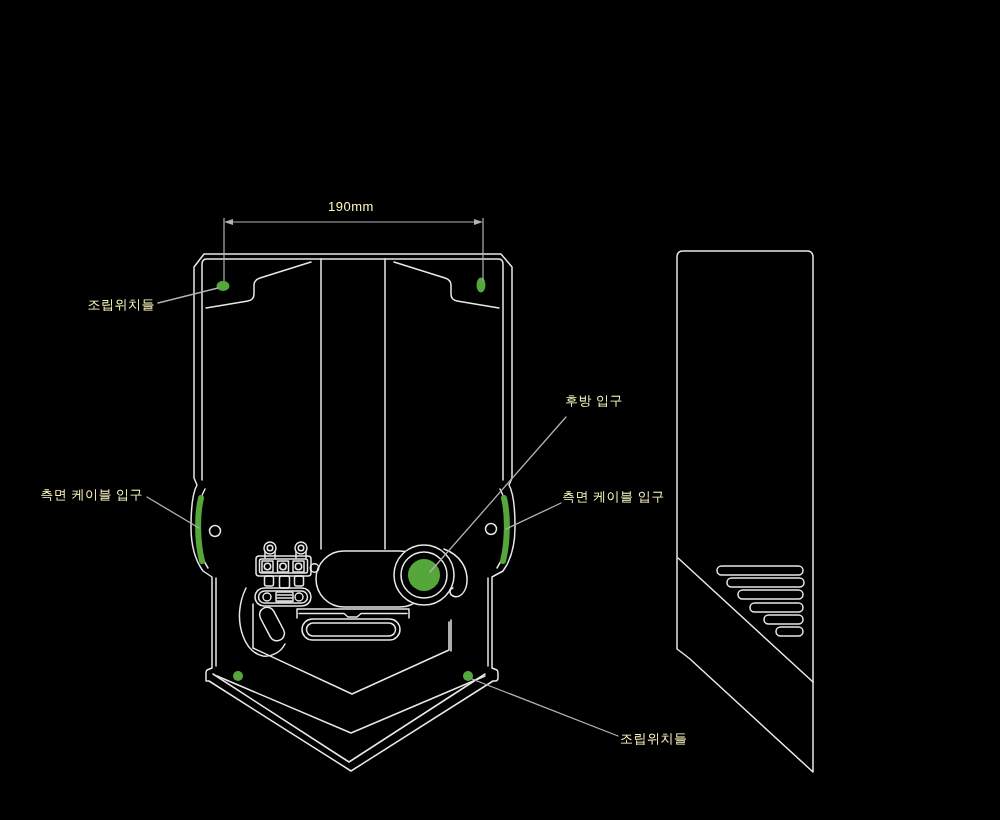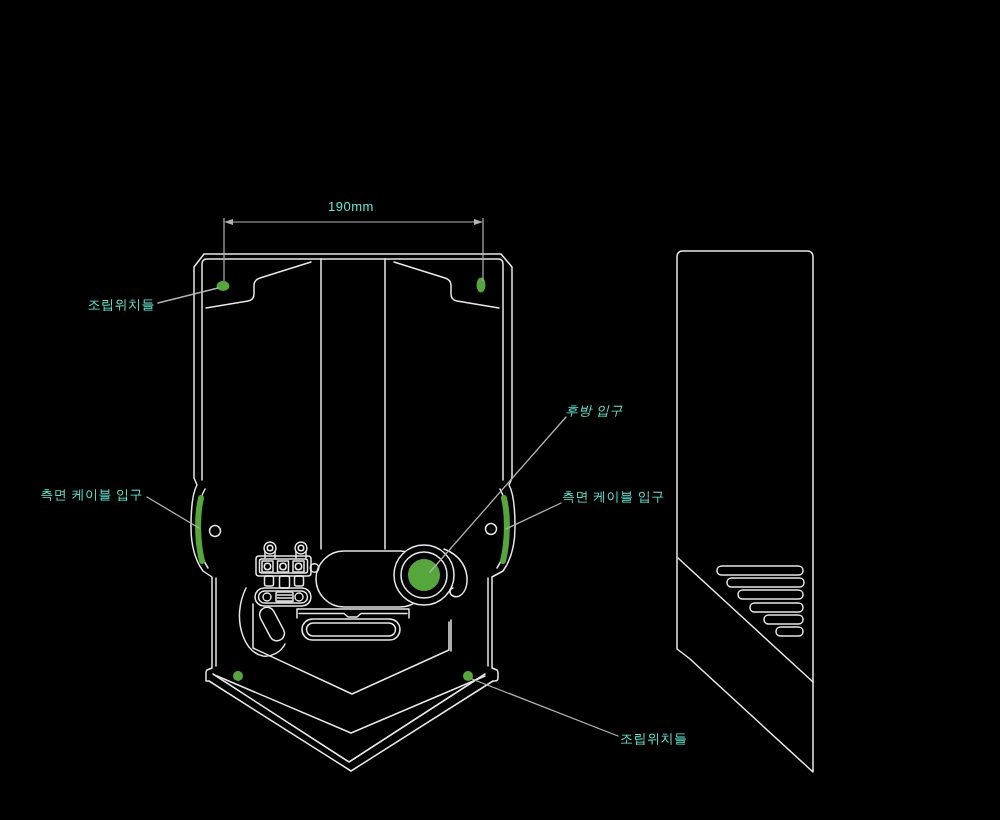--- a/index.html
+++ b/index.html
@@ -1,19 +1,19 @@
 <!DOCTYPE html>
 <html><head>
 <meta charset="utf-8">
 <style>
   html,body{margin:0;padding:0;background:#000;}
   #stage{position:relative;width:1000px;height:820px;background:#000;overflow:hidden;
          font-family:"Liberation Sans", sans-serif;}
   #art{position:absolute;left:0;top:0;}
-  .label{position:absolute;font-size:13px;line-height:15px;color:#5eead4;
+  .label{position:absolute;font-size:13px;line-height:15px;color:#fef9c3;
          letter-spacing:.5px;white-space:nowrap;}
   .r{text-align:right;}
   .c{text-align:center;}
 </style>
 </head>
 <body>
 
 <div id="stage">
 
 <svg id="art" width="1000" height="820" viewBox="0 0 1000 820">
@@ -143,19 +143,19 @@
     <path d="M 472 679 L 618 736"></path>
   </g>
 </svg>
 
 <div class="label c" style="left:301px;top:199px;width:100px;">190mm</div>
 
 <div class="label r" style="left:0px;top:297px;width:155px;">조립위치들</div>
 
 <div class="label r" style="left:0px;top:487px;width:143px;">측면 케이블 입구</div>
 
-<div class="label" style="left:565px;top:403px;font-style:italic;">후방 입구</div>
+<div class="label" style="left:565px;top:393px;">후방 입구</div>
 
 <div class="label" style="left:562px;top:489px;">측면 케이블 입구</div>
 
 <div class="label" style="left:620px;top:731px;">조립위치들</div>
 
 </div>
 
 </body></html>

